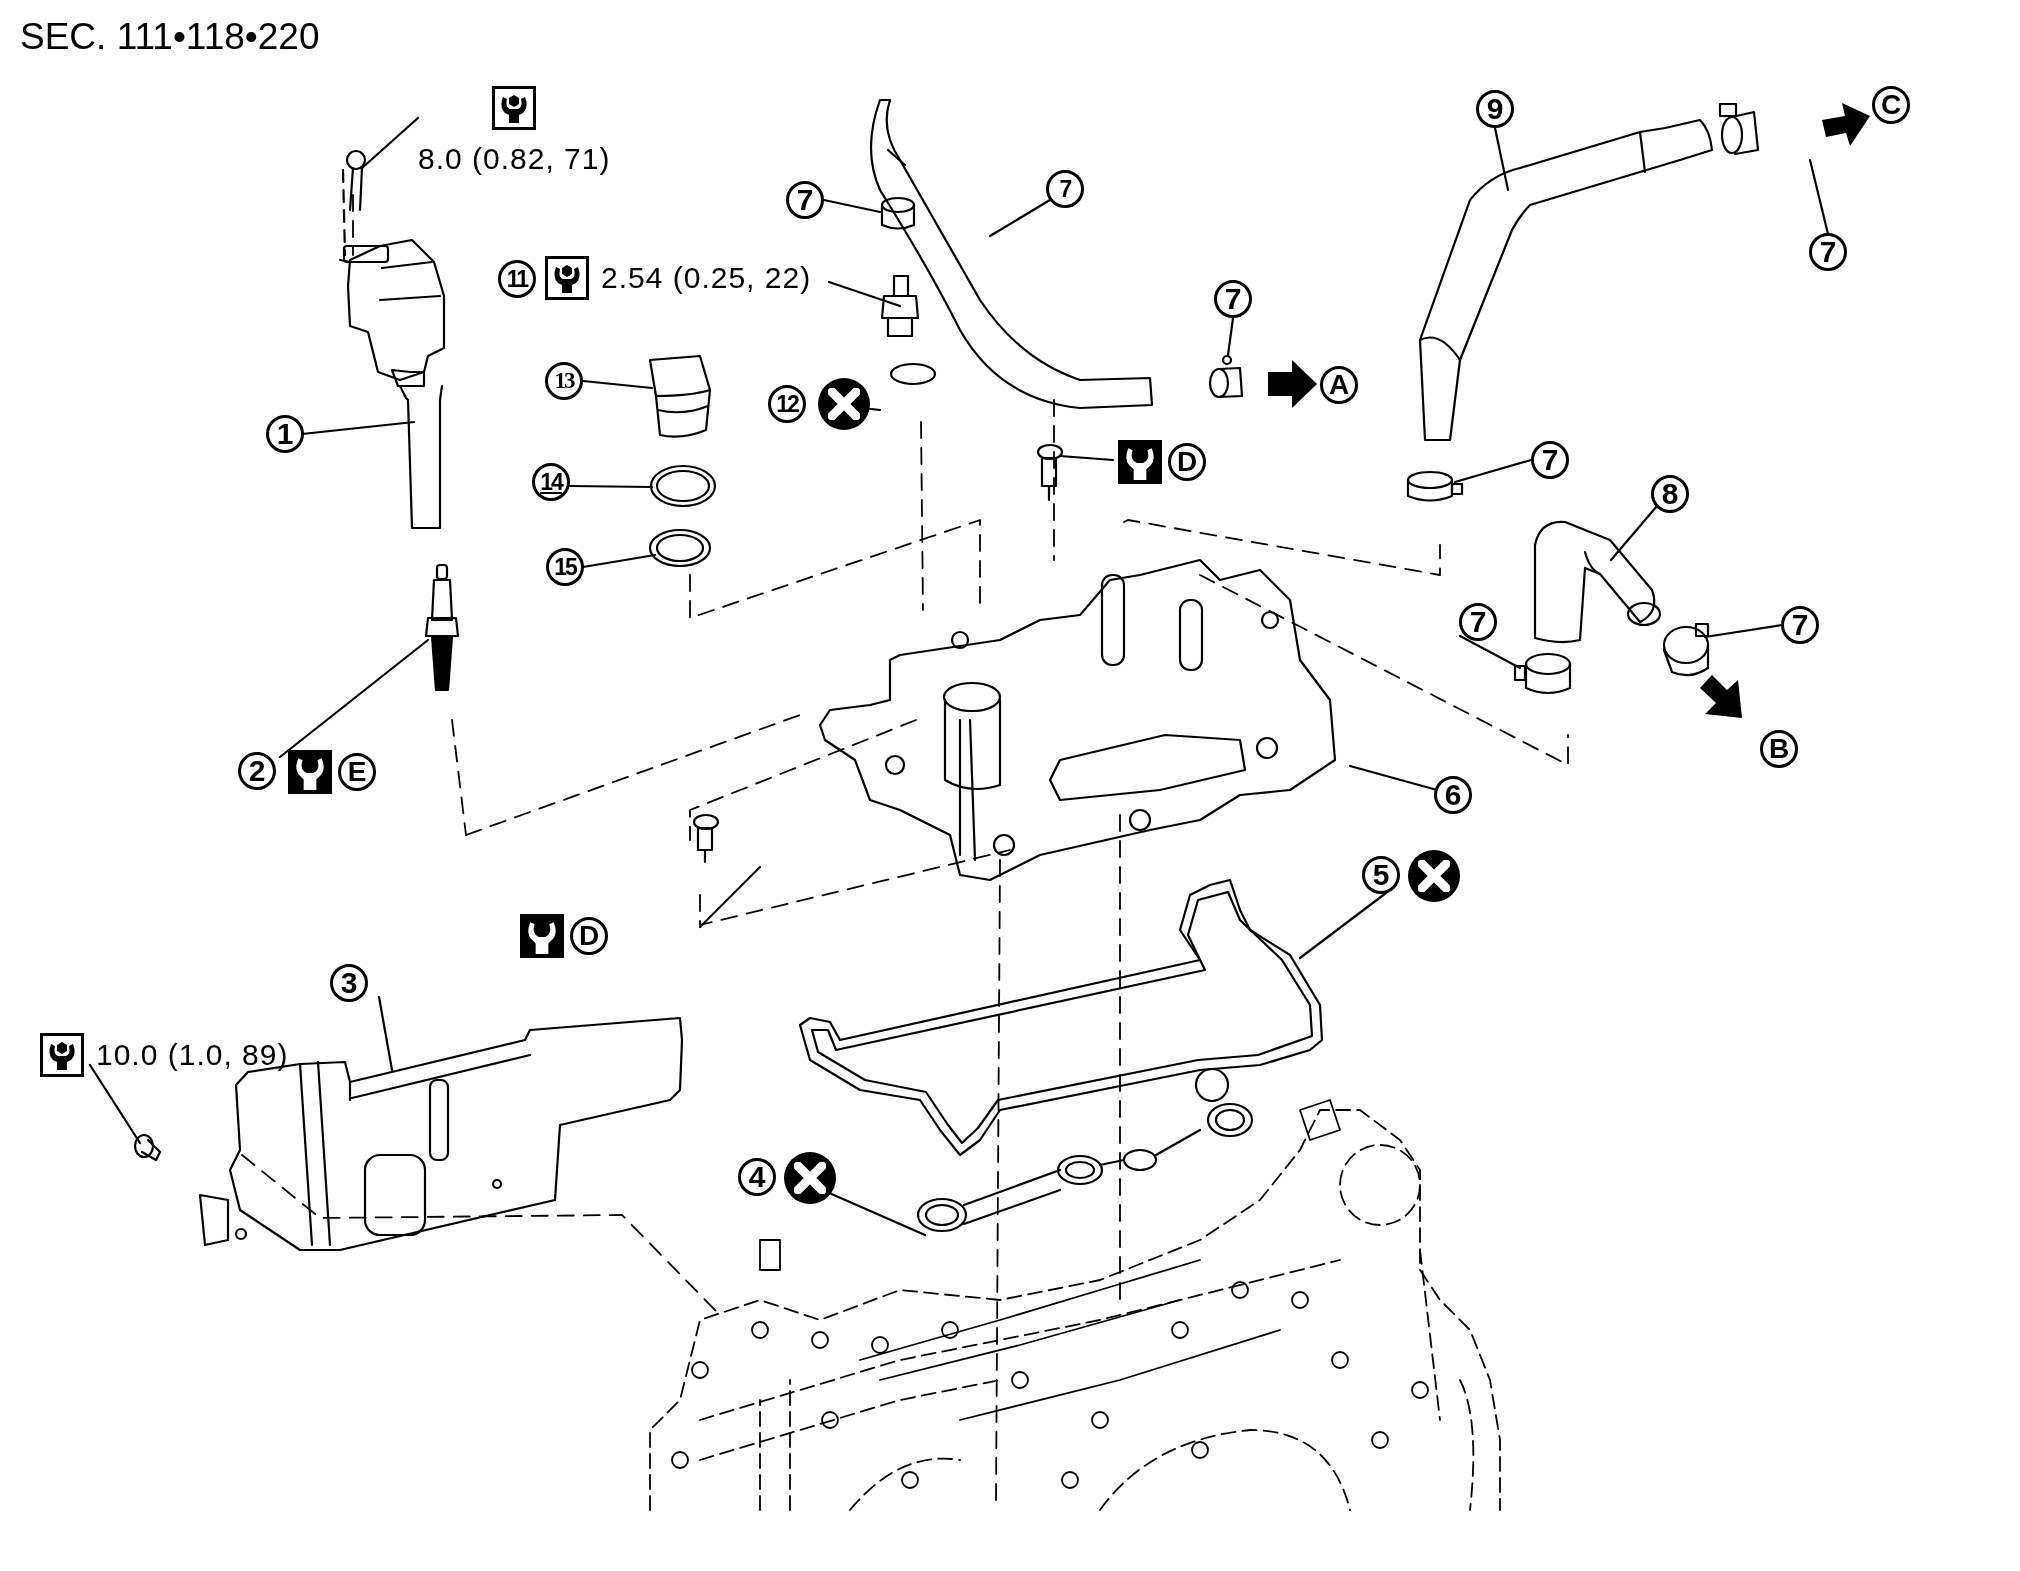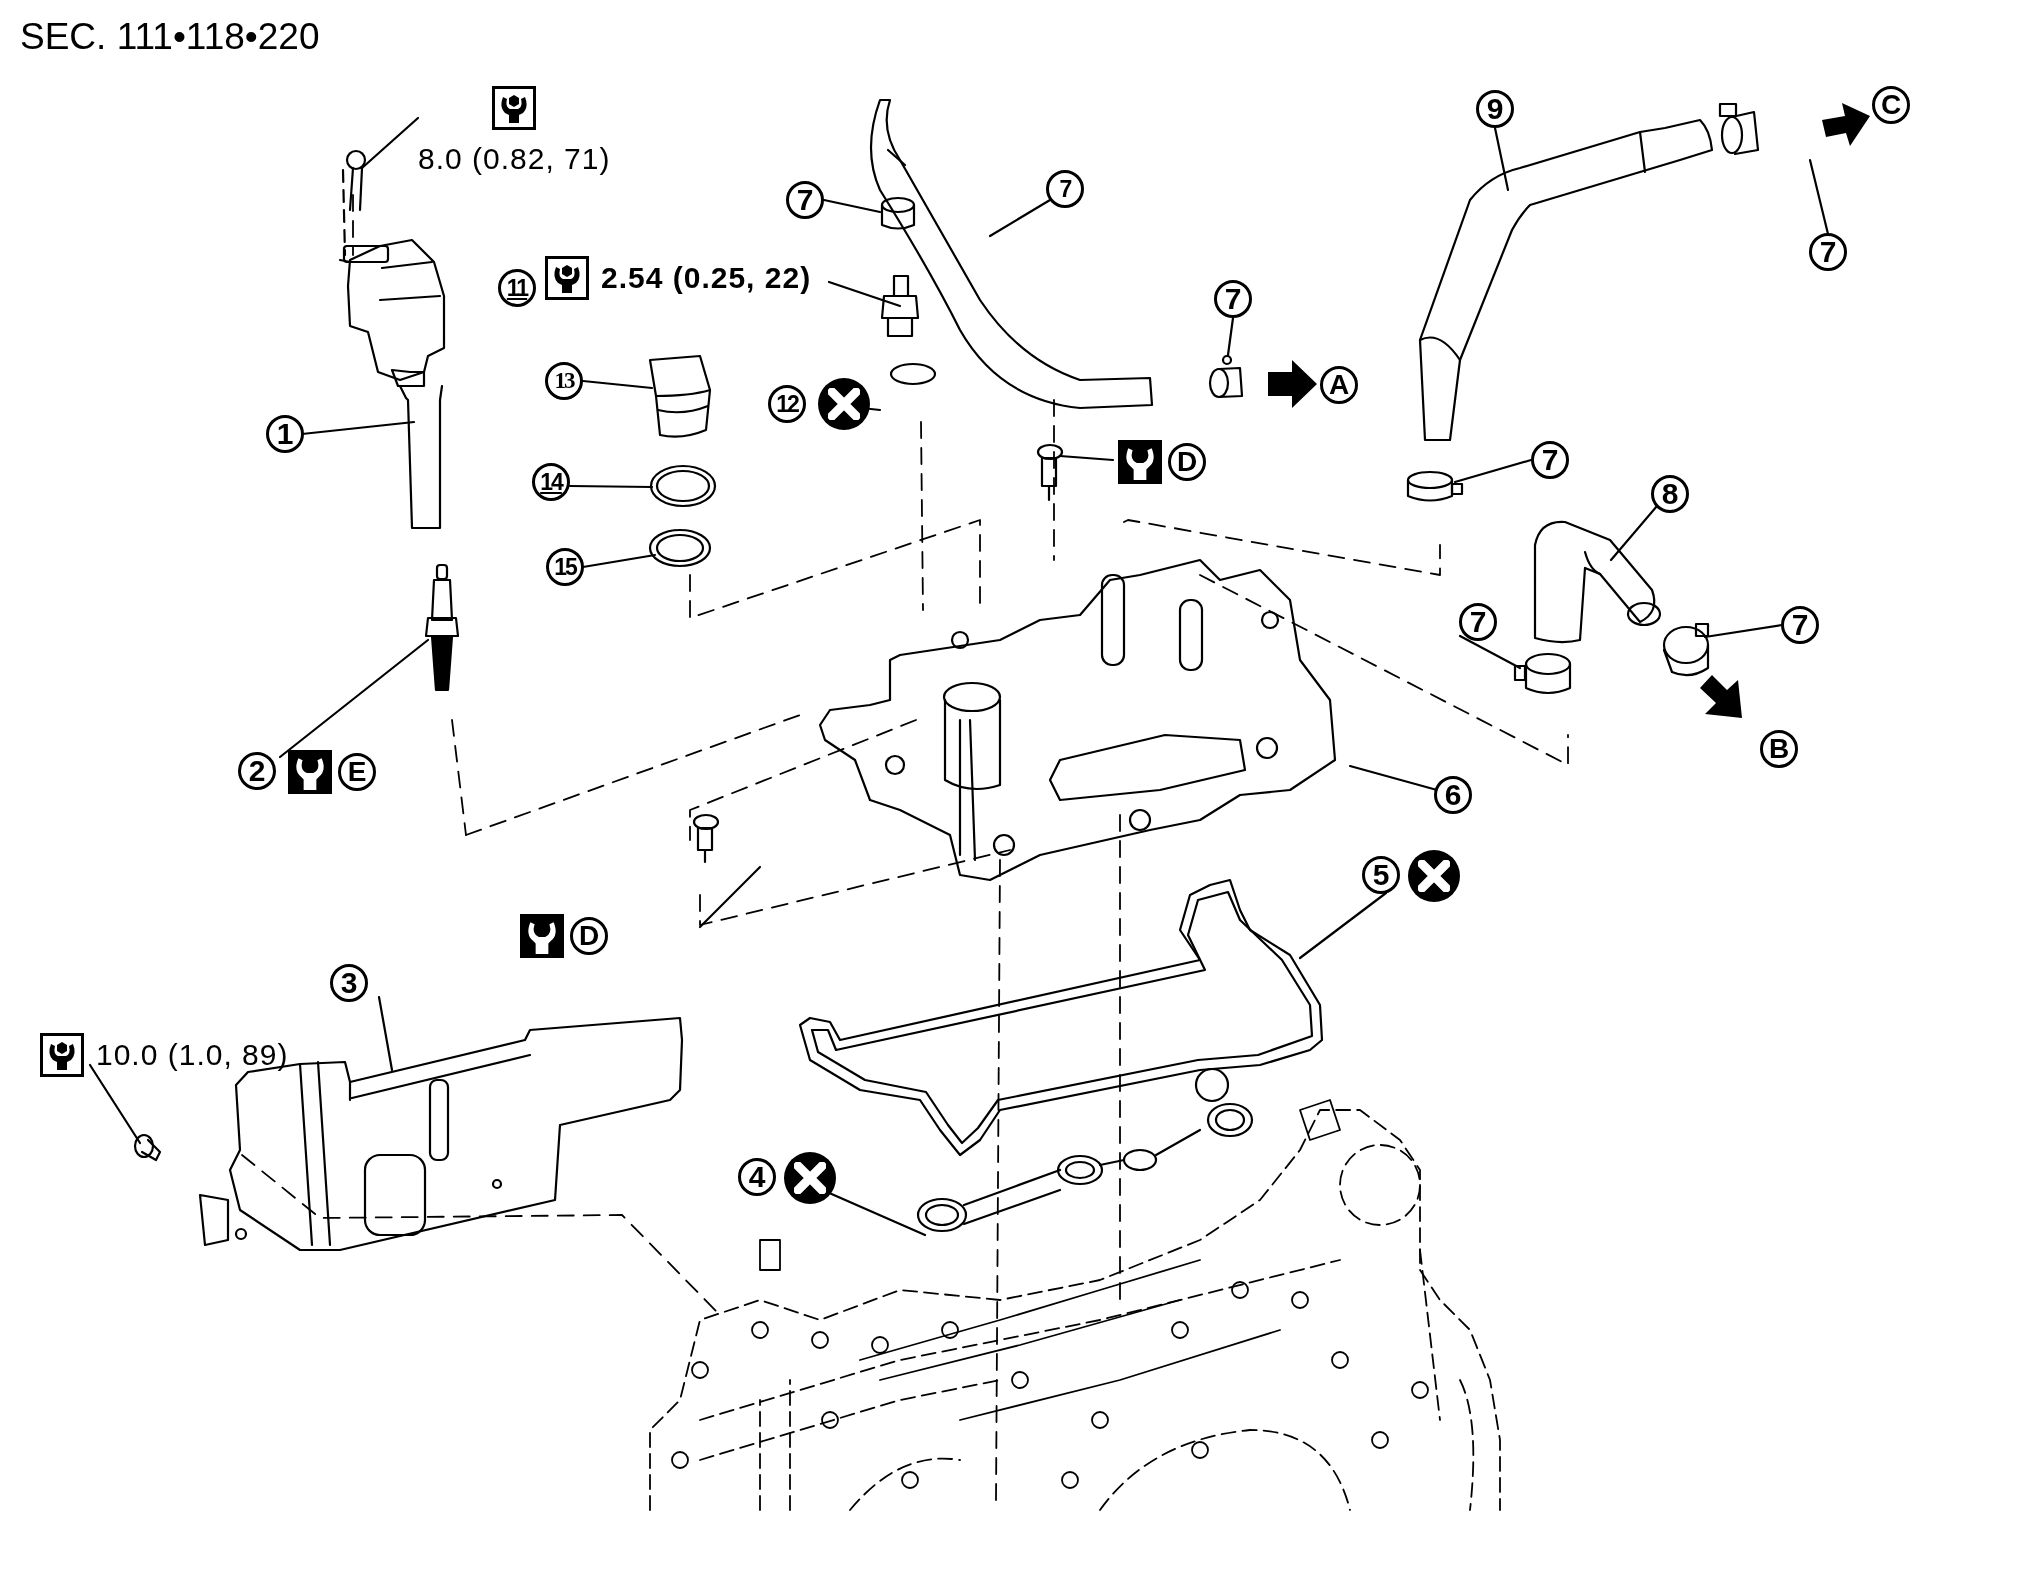--- a/index.html
+++ b/index.html
@@ -269,22 +269,22 @@
 <div class="torque" style="left:418px; top:86px;flex-direction:column;">
   <div class="tbox">
     <svg width="34" height="34" viewBox="0 0 34 34">
         <path d="M6 6 Q2 16 8 22 L12 24 L12 32 L22 32 L22 24 L26 22 Q32 16 28 6 L24 8 Q26 16 21 18 L13 18 Q8 16 10 8 Z" fill="#000"></path>
         <polygon points="17,4 22,7 22,13 17,16 12,13 12,7" fill="#000"></polygon>
       </svg>
   </div>
   <span class="tval">8.0 (0.82, 71)</span>
 </div>
 
-<div class="callout two" style="left:498px; top:269px;text-decoration:underline;">11</div>
-<div class="torque" style="left:545px; top:256px;font-weight:bold;">
+<div class="callout two" style="left:498px; top:260px;">11</div>
+<div class="torque" style="left:545px; top:256px;">
   <div class="tbox">
     <svg width="34" height="34" viewBox="0 0 34 34">
         <path d="M6 6 Q2 16 8 22 L12 24 L12 32 L22 32 L22 24 L26 22 Q32 16 28 6 L24 8 Q26 16 21 18 L13 18 Q8 16 10 8 Z" fill="#000"></path>
         <polygon points="17,4 22,7 22,13 17,16 12,13 12,7" fill="#000"></polygon>
       </svg>
   </div>
   <span class="tval">2.54 (0.25, 22)</span>
 </div>
 
 <div class="torque" style="left:40px; top:1004px;margin-top:29px;">

